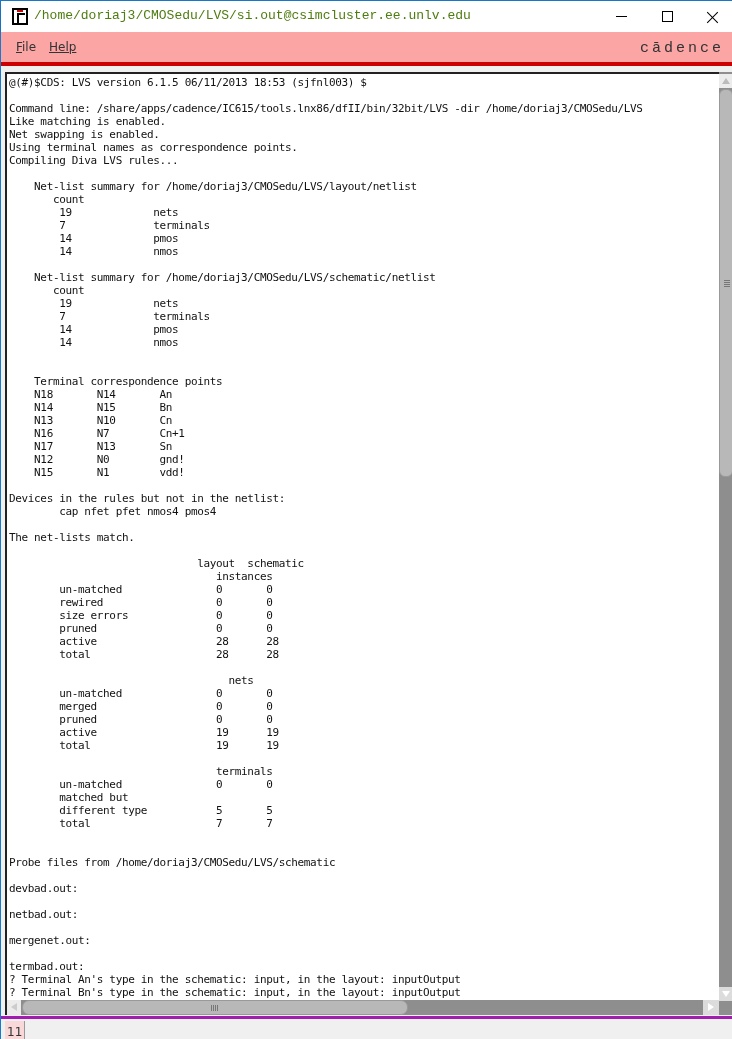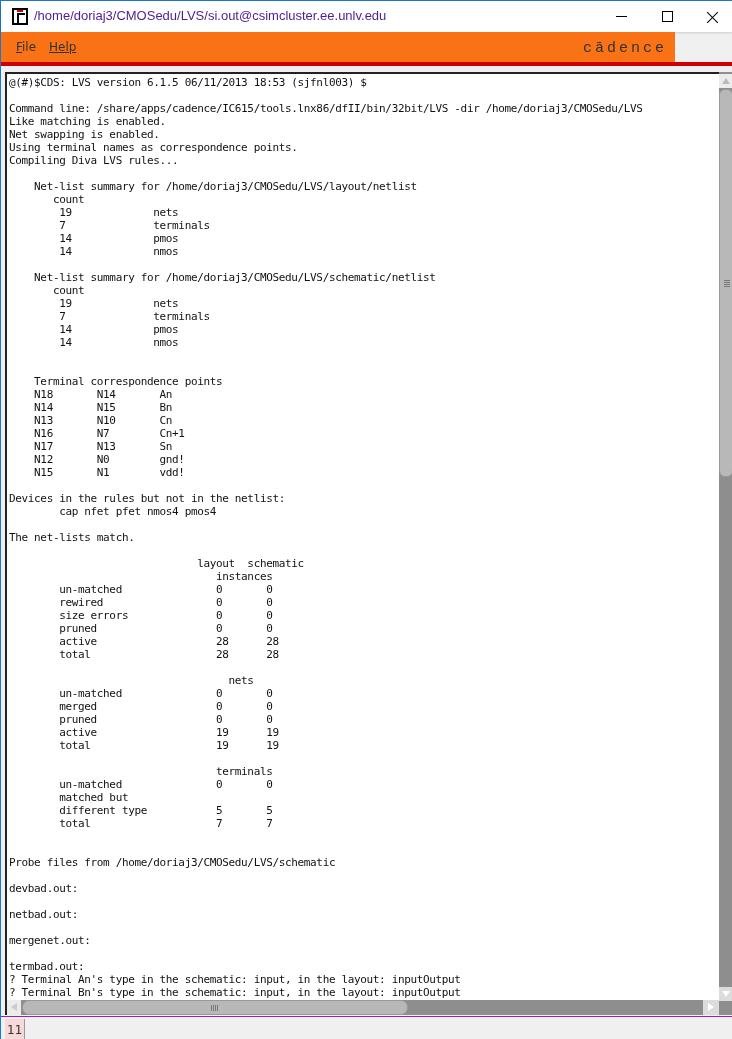--- a/index.html
+++ b/index.html
@@ -6,34 +6,34 @@
     html, body { width: 732px; height: 1039px; overflow: hidden; background: #f0f0f0; }
     body { position: relative; font-family: "DejaVu Sans", sans-serif; }
 
     .window { position: absolute; left: 0; top: 0; width: 732px; height: 1039px; background: #f0f0f0; border-left: 1px solid #1979ca; border-top: 1px solid #1979ca; }
 
     
     .titlebar { position: absolute; left: 0; top: 0; width: 731px; height: 31px; background: #ffffff; display: flex; align-items: center; box-shadow: 0 1px 2px rgba(0,0,0,0.15); }
     .app-icon { position: absolute; left: 11px; top: 7px; width: 16px; height: 17px; border: 2px solid #000; background: #fff; }
     .app-icon::before { content: ""; position: absolute; left: 3px; top: 0px; width: 6px; height: 2px; background: #d40000; }
     .app-icon::after { content: ""; position: absolute; left: 3px; top: 3px; width: 6px; height: 8px; border: 2px solid #000; border-right: none; }
-    .title-text { position: absolute; left: 33px; top: 7px; font-family: Liberation Sans, sans-serif; font-size: 13px; color: #4c1d95; white-space: nowrap; }
+    .title-text { position: absolute; left: 33px; top: 7px; font-family: Liberation Mono, monospace; font-size: 13px; color: #4d7c0f; white-space: nowrap; }
     .win-btn { position: absolute; top: 0; width: 46px; height: 31px; display: flex; align-items: center; justify-content: center; }
     .win-btn.min { left: 597px; }
     .win-btn.max { left: 643px; }
     .win-btn.close { left: 689px; }
     .min-glyph { width: 11px; height: 1px; background: #000; }
     .max-glyph { width: 11px; height: 11px; border: 1px solid #000; }
     .close-glyph { position: relative; width: 12px; height: 12px; }
     .close-glyph::before, .close-glyph::after { content: ""; position: absolute; left: 5px; top: -1px; width: 1px; height: 15px; background: #000; }
     .close-glyph::before { transform: rotate(45deg); }
     .close-glyph::after { transform: rotate(-45deg); }
 
     
-    .menubar { position: absolute; left: 0; top: 31px; width: 674px; height: 30px; background: #f97316; }
+    .menubar { position: absolute; left: 0; top: 31px; width: 731px; height: 30px; background: #fca5a5; }
     .menu-item { position: absolute; top: 8px; font-family: "DejaVu Sans", sans-serif; font-size: 12px; color: #333; }
     .menu-item.file { left: 15px; }
     .menu-item.help { left: 48px; text-decoration: underline; }
     .menu-item .u { text-decoration: underline; }
     .brand { position: absolute; right: 8px; top: 8px; font-family: Liberation Mono, monospace; font-size: 15px; letter-spacing: 3px; color: #333; }
     .red-rule { position: absolute; left: 0; top: 61px; width: 731px; height: 4px; background: #cc0000; }
 
     
     .textarea { position: absolute; left: 4px; top: 71px; width: 728px; height: 943px; background: #ffffff; border-top: 2px solid #222; border-left: 2px solid #222; overflow: hidden; }
     .log { position: absolute; left: 2px; top: 2px; font-family: "DejaVu Sans Mono", monospace; font-size: 11px; line-height: 13px; color: #111; white-space: pre; letter-spacing: -0.35px; }
@@ -50,21 +50,21 @@
     
     .hscroll { position: absolute; left: 6px; top: 999px; width: 712px; height: 15px; background: #8e8e8e; }
     .hscroll .arrow-left { position: absolute; left: 0; top: 0; width: 14px; height: 15px; background: #ececec; }
     .hscroll .arrow-left::after { content: ""; position: absolute; left: 4px; top: 3px; border-top: 4px solid transparent; border-bottom: 4px solid transparent; border-right: 6px solid #ccc; }
     .hscroll .thumb { position: absolute; left: 15px; top: 0; width: 386px; height: 15px; background: #b8b8b8; border-radius: 7px; border: 1px solid #999; }
     .hscroll .thumb-grip { position: absolute; left: 188px; top: 4px; width: 8px; height: 6px; background: repeating-linear-gradient(to right, #777 0 1px, transparent 1px 2px); }
     .hscroll .arrow-right { position: absolute; left: 696px; top: 0; width: 16px; height: 15px; background: #dcdcdc; }
     .hscroll .arrow-right::after { content: ""; position: absolute; left: 5px; top: 3px; border-top: 4px solid transparent; border-bottom: 4px solid transparent; border-left: 6px solid #fff; }
 
     
-    .statusbar { position: absolute; left: 0; top: 1015px; width: 732px; height: 24px; background: #f0f0f0; border-top: 1px solid #a21caf; }
+    .statusbar { position: absolute; left: 0; top: 1015px; width: 732px; height: 24px; background: #f0f0f0; border-top: 3px solid #a21caf; }
     .line-count { position: absolute; left: 4px; top: 2px; width: 20px; height: 22px; background: #f8d8d8; border-right: 1px solid #999; font-family: "DejaVu Sans", sans-serif; font-size: 12px; color: #333; padding: 4px 0 0 2px; }
   </style>
 </head>
 <body>
 
 <div class="window">
 
   <div class="titlebar">
     <span class="app-icon"></span>
     <span class="title-text">/home/doriaj3/CMOSedu/LVS/si.out@csimcluster.ee.unlv.edu</span>

